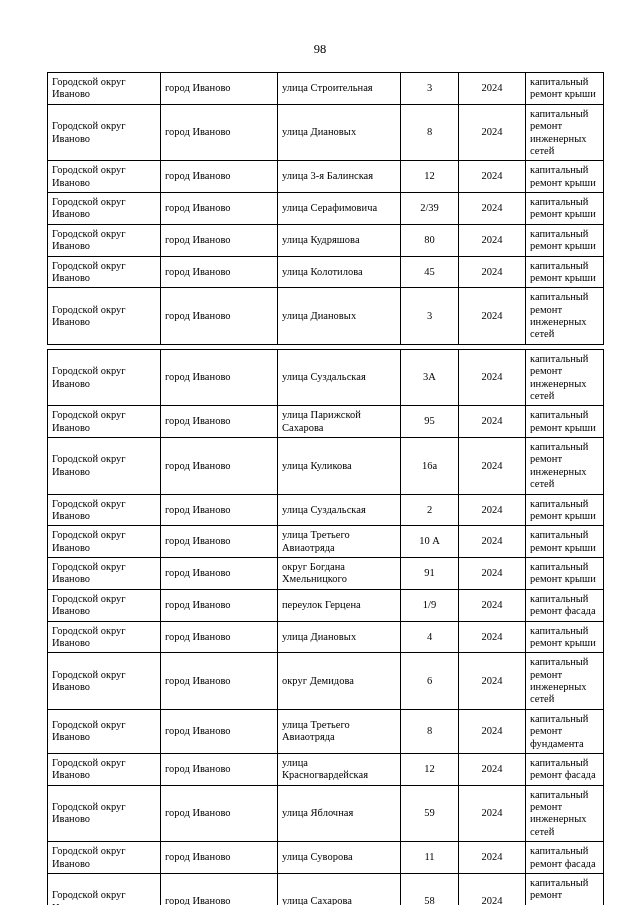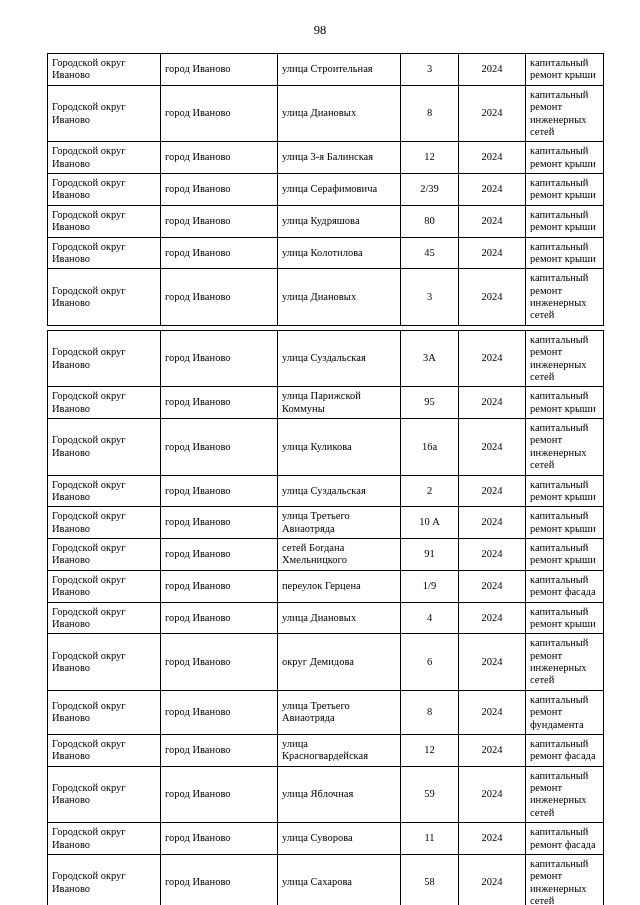--- a/index.html
+++ b/index.html
@@ -6,21 +6,21 @@
   html,body { background:#ffffff; }
   body {
     width:640px; height:905px;
     font-family:"Liberation Serif", serif;
     color:#000;
     position:relative;
     overflow:hidden;
   }
   .page-number {
     text-align:center;
-    padding-top:23px;
+    padding-top:42px;
     font-size:12.5px;
   }
   .table-wrap {
     margin:15px 0 0 47px;
     width:556px;
   }
   table.repair-table {
     border-collapse:collapse;
     width:556px;
     table-layout:fixed;
@@ -125,21 +125,21 @@
           <td class="al-left">Городской округ Иваново</td>
           <td class="al-left">город Иваново</td>
           <td class="al-left">улица Суздальская</td>
           <td class="al-center">3А</td>
           <td class="al-center">2024</td>
           <td class="al-left">капитальный ремонт инженерных сетей</td>
         </tr>
         <tr>
           <td class="al-left">Городской округ Иваново</td>
           <td class="al-left">город Иваново</td>
-          <td class="al-left">улица Парижской Коммуны</td>
+          <td class="al-left">улица Парижской Сахарова</td>
           <td class="al-center">95</td>
           <td class="al-center">2024</td>
           <td class="al-left">капитальный ремонт крыши</td>
         </tr>
         <tr>
           <td class="al-left">Городской округ Иваново</td>
           <td class="al-left">город Иваново</td>
           <td class="al-left">улица Куликова</td>
           <td class="al-center">16а</td>
           <td class="al-center">2024</td>
@@ -157,21 +157,21 @@
           <td class="al-left">Городской округ Иваново</td>
           <td class="al-left">город Иваново</td>
           <td class="al-left">улица Третьего Авиаотряда</td>
           <td class="al-center">10 А</td>
           <td class="al-center">2024</td>
           <td class="al-left">капитальный ремонт крыши</td>
         </tr>
         <tr>
           <td class="al-left">Городской округ Иваново</td>
           <td class="al-left">город Иваново</td>
-          <td class="al-left">сетей Богдана Хмельницкого</td>
+          <td class="al-left">округ Богдана Хмельницкого</td>
           <td class="al-center">91</td>
           <td class="al-center">2024</td>
           <td class="al-left">капитальный ремонт крыши</td>
         </tr>
         <tr>
           <td class="al-left">Городской округ Иваново</td>
           <td class="al-left">город Иваново</td>
           <td class="al-left">переулок Герцена</td>
           <td class="al-center">1/9</td>
           <td class="al-center">2024</td>

